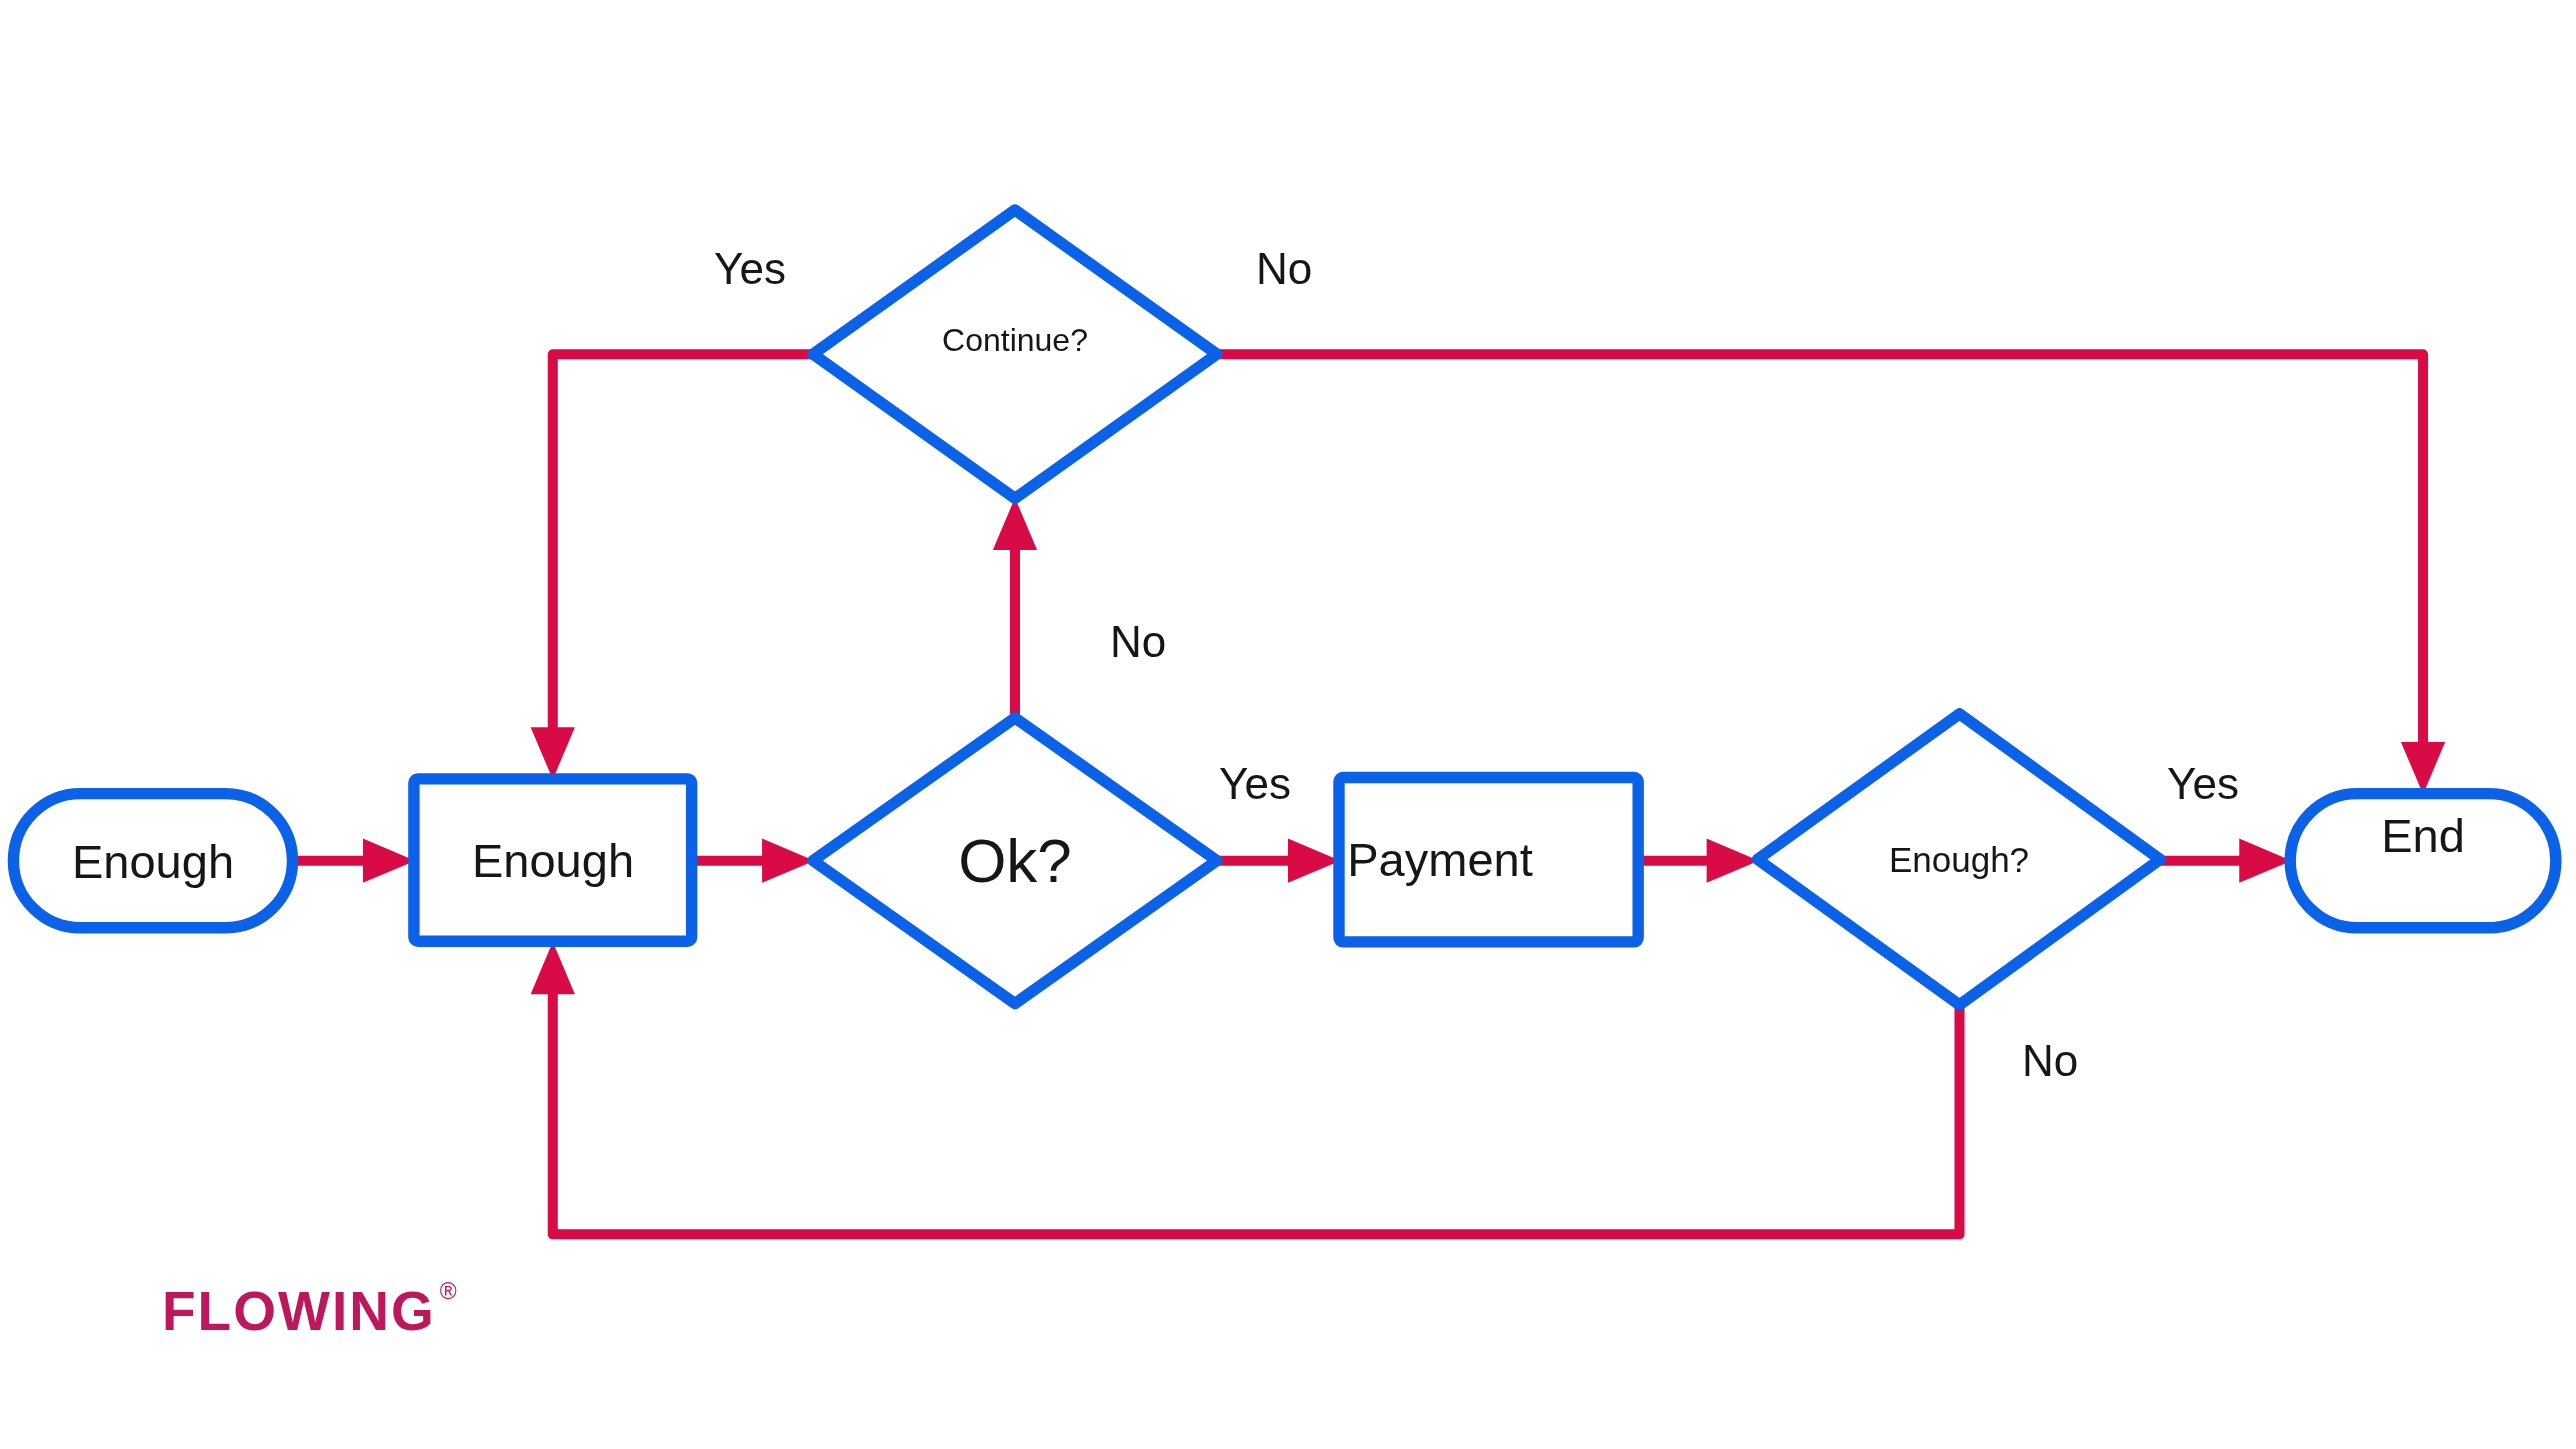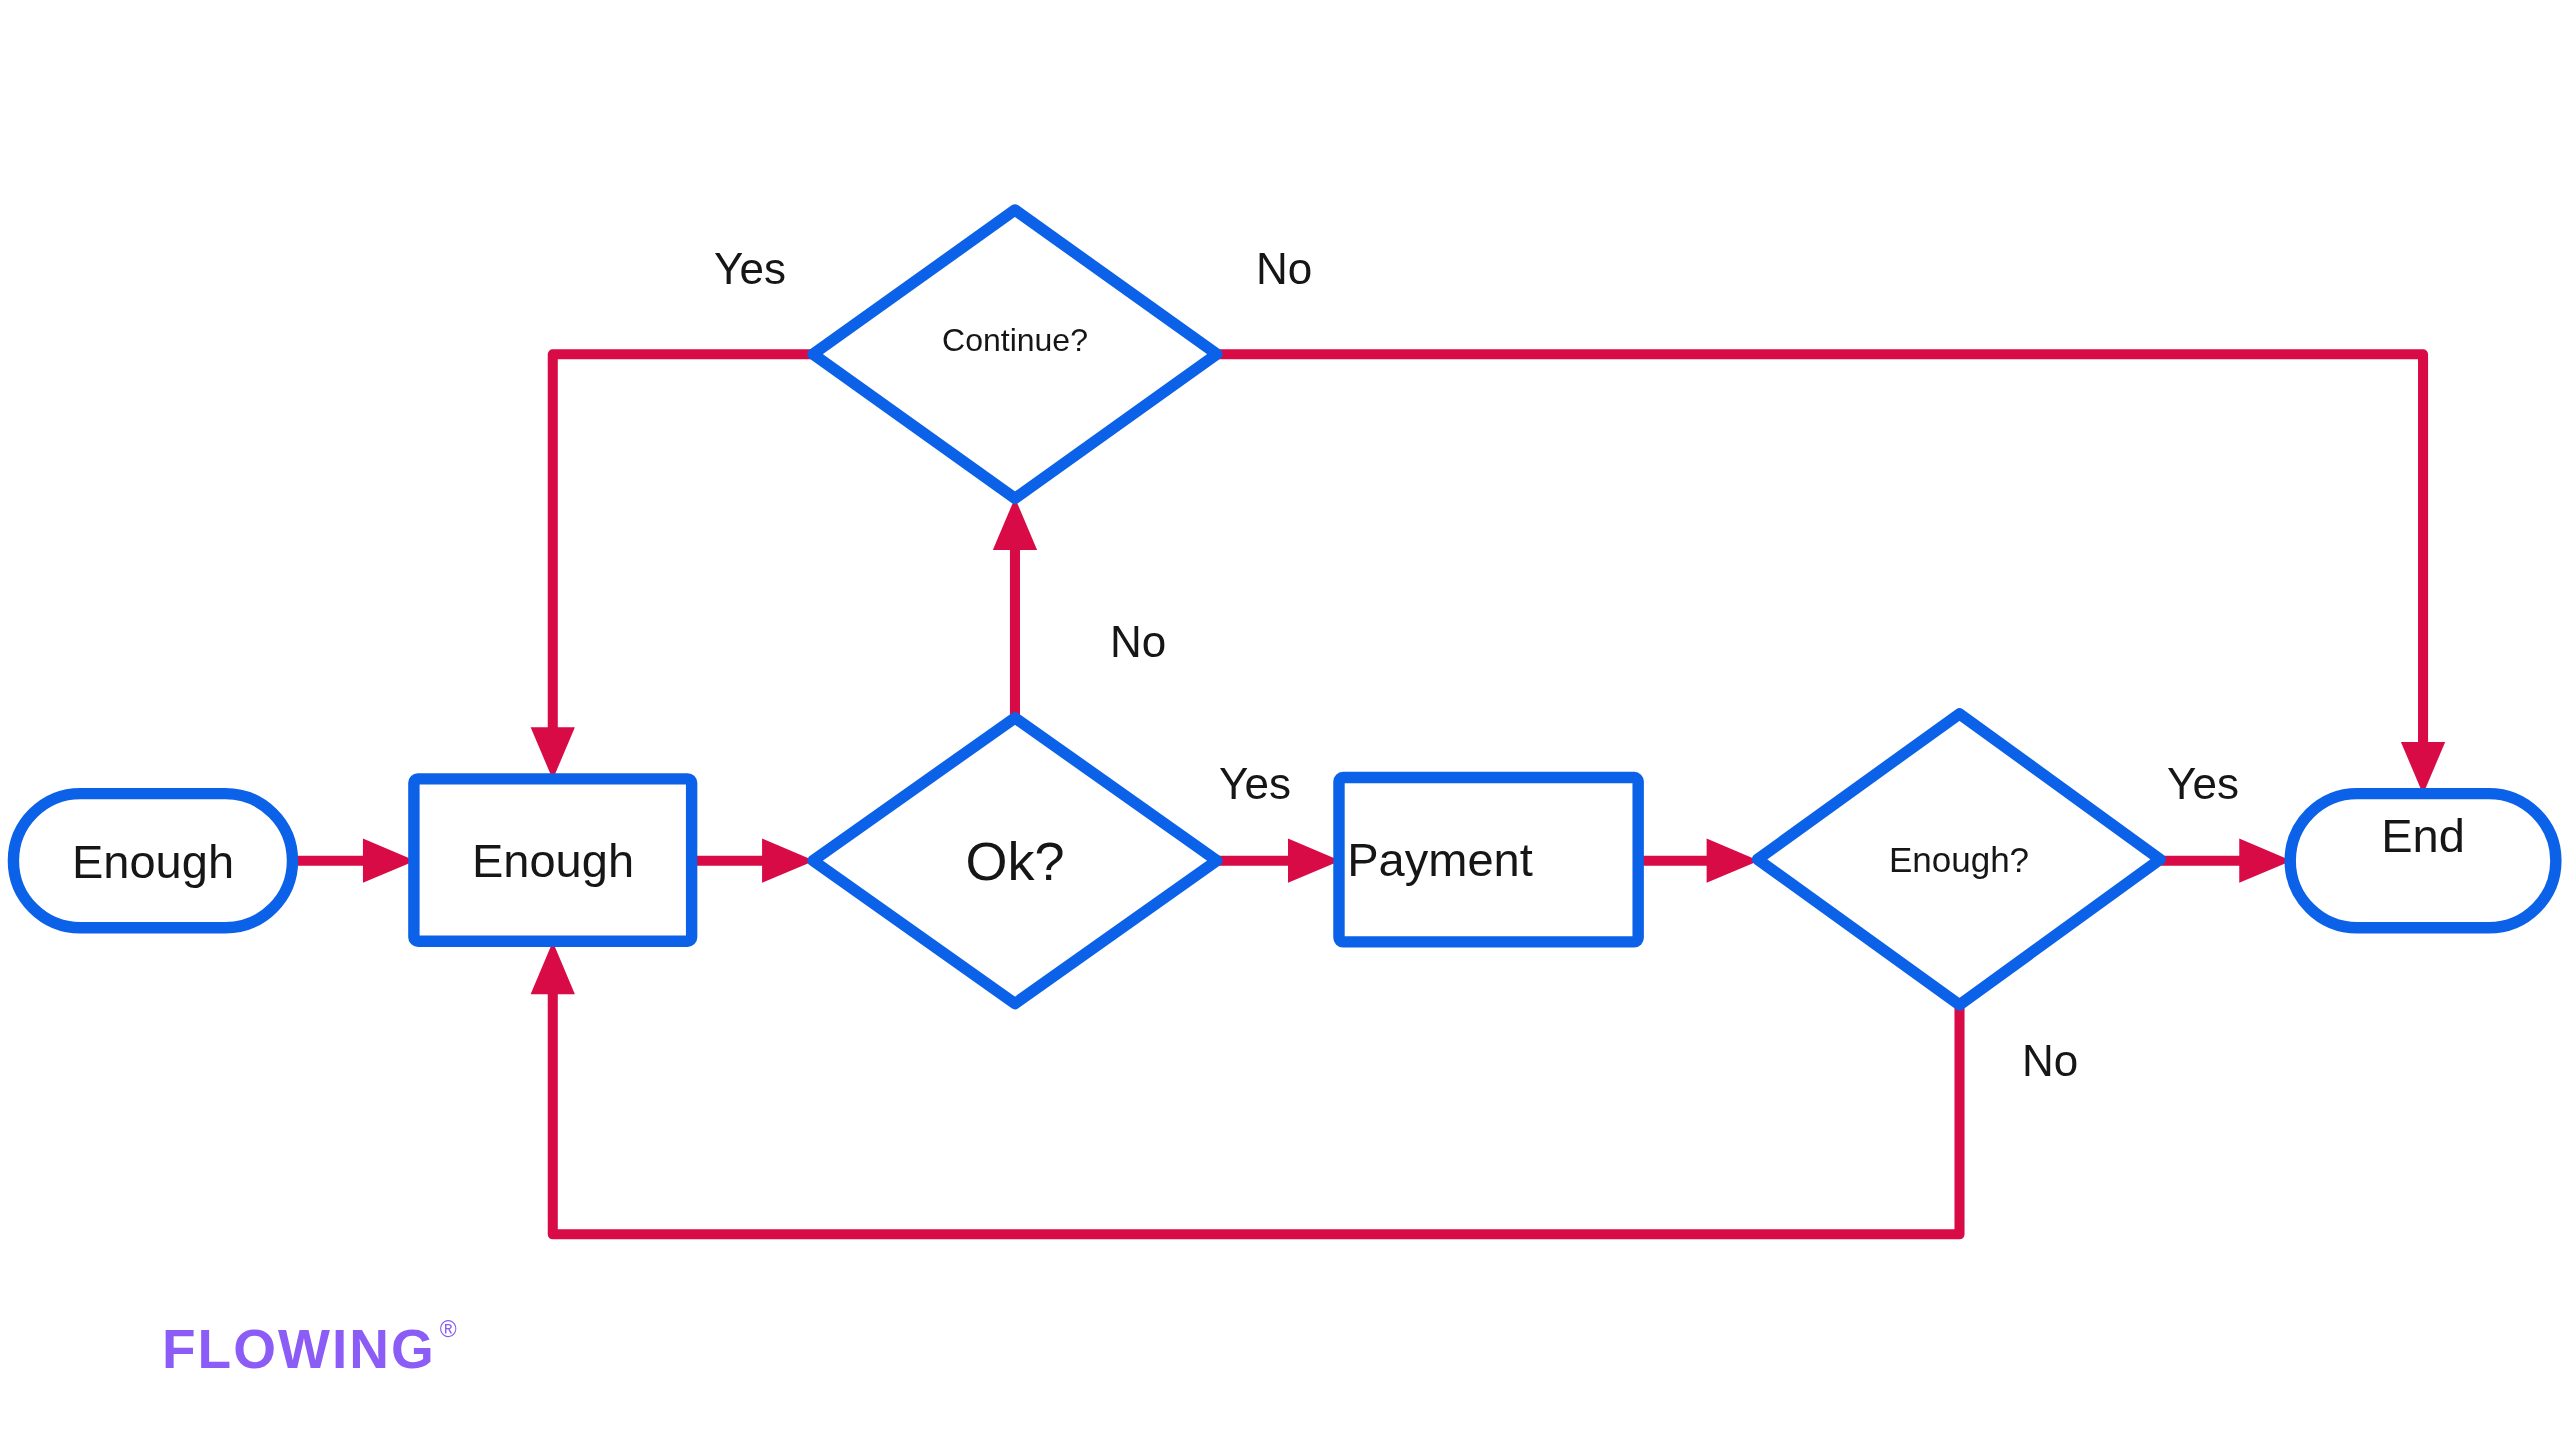--- a/index.html
+++ b/index.html
@@ -18,28 +18,28 @@
   .canvas{position:absolute;inset:0;}
   svg{position:absolute;left:0;top:0;}
   .edge{stroke:var(--red);stroke-width:15;fill:none;stroke-linejoin:round;stroke-linecap:butt;}
   .head{fill:var(--red);stroke:none;}
   .shape{stroke:var(--blue);stroke-width:17;fill:#fff;stroke-linejoin:round;}
   .label{
     position:absolute;transform:translate(-50%,-50%);
     color:var(--ink);white-space:nowrap;line-height:1;
   }
   .fs-node{font-size:47px;}
-  .fs-ok{font-size:54px;}
+  .fs-ok{font-size:62px;}
   .fs-continue{font-size:32px;}
   .fs-enough{font-size:35px;}
   .fs-edge{font-size:44px;margin-left:12px;}
   .logo{
-    position:absolute;left:162px;top:1317px;
+    position:absolute;left:162px;top:1279px;
     font-size:55px;font-weight:700;letter-spacing:2px;
-    color:#8b5cf6;display:flex;align-items:flex-start;
+    color:#be185d;display:flex;align-items:flex-start;
   }
   .logo .rmark{font-size:23px;font-weight:400;margin-top:-1.3px;margin-left:4px;}
 </style>
 </head>
 <body>
 
 <div class="canvas">
 
   <svg width="2576" height="1449" viewBox="0 0 3840 2160">
 

